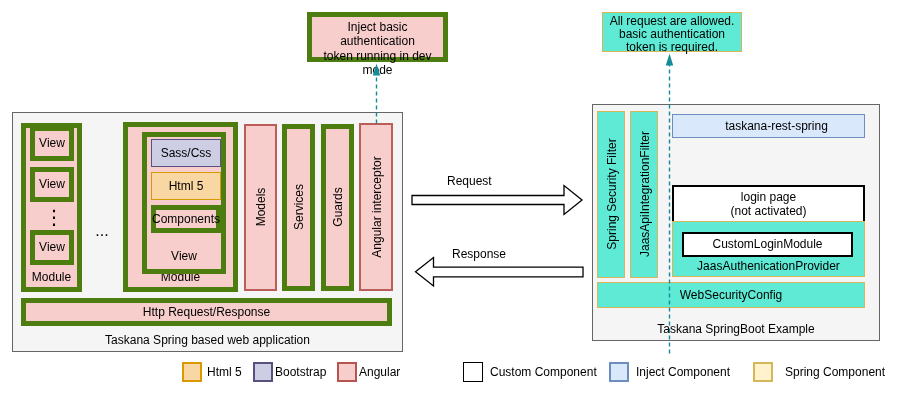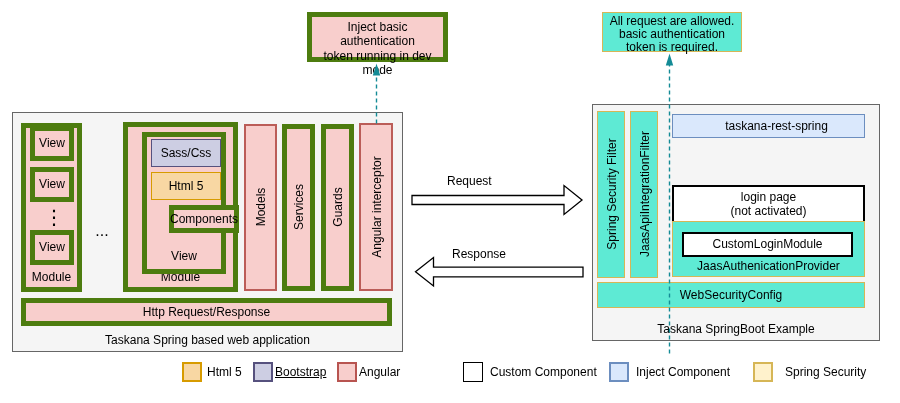--- a/index.html
+++ b/index.html
@@ -69,21 +69,21 @@
   <div class="abs" style="left:89px;top:221px;width:26px;text-align:center;font-size:16px;">...</div>
 
   <div class="abs angular" style="left:123px;top:122px;width:115px;height:170px;">
     <div class="box-label-bottom">Module</div>
   </div>
   <div class="abs angular" style="left:142px;top:132px;width:84px;height:142px;">
     <div class="box-label-bottom" style="bottom:6px;">View</div>
   </div>
   <div class="abs bootstrap center" style="left:151px;top:139px;width:70px;height:28px;">Sass/Css</div>
   <div class="abs html5 center" style="left:151px;top:172px;width:70px;height:28px;">Html 5</div>
-  <div class="abs angular center" style="left:151px;top:205px;width:70px;height:28px;margin-left:18px;">Components</div>
+  <div class="abs angular center" style="left:151px;top:205px;width:70px;height:28px;">Components</div>
 
   <div class="abs angular-thick" style="left:244px;top:124px;width:33px;height:167px;"></div>
   <div class="vlabel" style="left:177px;top:199px;width:167px;">Models</div>
 
   <div class="abs angular" style="left:282px;top:124px;width:33px;height:167px;"></div>
   <div class="vlabel" style="left:215px;top:199px;width:167px;">Services</div>
 
   <div class="abs angular" style="left:321px;top:124px;width:33px;height:167px;"></div>
   <div class="vlabel" style="left:254px;top:199px;width:167px;">Guards</div>
 
@@ -135,27 +135,27 @@
     <g>
       <line x1="669.5" y1="353.5" x2="669.5" y2="65" stroke="#148b96" stroke-width="1.4" stroke-dasharray="4,3"></line>
       <path d="M669.5,53.5 L673.2,65.5 L665.8,65.5 Z" fill="#148b96"></path>
     </g>
   </svg>
 
   <div class="legend-swatch c-html5" style="left:182px;"></div>
   <div class="legend-label" style="left:207px;">Html 5</div>
 
   <div class="legend-swatch c-bootstrap" style="left:253px;"></div>
-  <div class="legend-label" style="left:275px;text-decoration:underline;">Bootstrap</div>
+  <div class="legend-label" style="left:275px;">Bootstrap</div>
 
   <div class="legend-swatch c-angular" style="left:337px;"></div>
   <div class="legend-label" style="left:359px;">Angular</div>
 
   <div class="legend-swatch custom" style="left:463px;"></div>
   <div class="legend-label" style="left:490px;">Custom Component</div>
 
   <div class="legend-swatch c-taskana" style="left:609px;"></div>
   <div class="legend-label" style="left:636px;">Inject Component</div>
 
   <div class="legend-swatch c-spring" style="left:753px;"></div>
-  <div class="legend-label" style="left:785px;">Spring Security</div>
+  <div class="legend-label" style="left:785px;">Spring Component</div>
 
 </div>
 
 </body></html>

